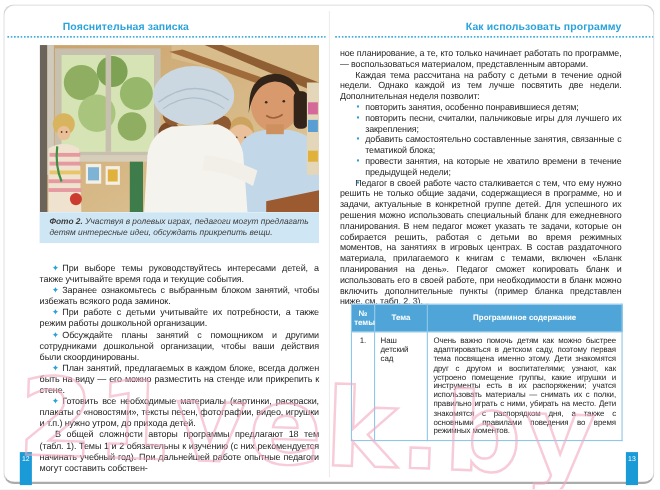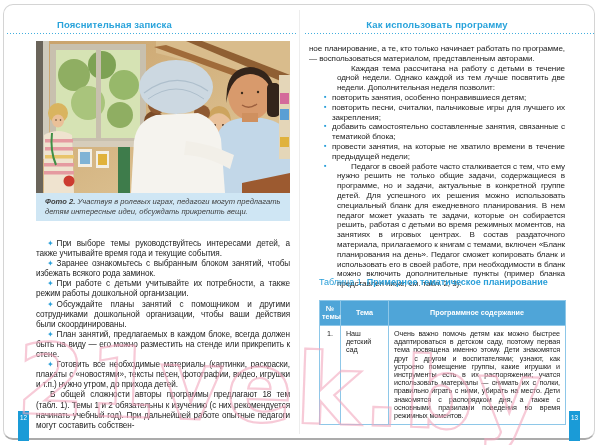--- a/index.html
+++ b/index.html
@@ -8,21 +8,21 @@
     font-family:"Liberation Sans", sans-serif;color:#222;padding-left:24px;
   }
   .spread-border{
     position:absolute;left:3px;top:4px;width:592px;height:436px;
     border:1px solid #d4d4d4;border-bottom:2px solid #ababab;border-radius:10px;
     box-sizing:border-box;pointer-events:none;
   }
   .gutter{position:absolute;left:299px;top:10px;width:1px;height:424px;background:#ededed;}
   .page-header{position:absolute;top:19px;font-size:9.5px;font-weight:bold;color:#29a3db;letter-spacing:.1px;}
   .hdr-left{left:57px;}
-  .hdr-right{left:309px;width:256px;text-align:center;}
+  .hdr-right{left:309px;width:256px;text-align:right;}
   .dotted{
     position:absolute;top:32px;height:3px;
     background-image:radial-gradient(circle,#41aede 0.8px,rgba(255,255,255,0) 0.9px);
     background-size:3px 3px;background-repeat:repeat-x;
   }
   .dot-l{left:6px;width:290px;}
   .dot-r{left:304px;width:290px;}
 
   
   .photo{position:absolute;left:36px;top:41px;width:254px;height:152px;overflow:hidden;}
@@ -39,30 +39,30 @@
   .ltext p{margin:0;text-indent:11px;}
   .ltext p.closing{text-indent:14px;}
   .star{color:#2a9fd9;font-size:8px;font-style:normal;padding-right:3px;}
 
   
   .rtext{
     position:absolute;left:309px;top:44px;width:256px;
     font-size:8.1px;line-height:9.8px;letter-spacing:-0.1px;text-align:justify;color:#1e1e1e;
   }
   .rtext p{margin:0;}
-  .rtext p.ind{text-indent:14px;margin-left:28px;}
+  .rtext p.ind{text-indent:14px;}
   ul.sq{margin:0;padding:0;list-style:none;}
   ul.sq li{position:relative;padding-left:23px;text-align:justify;}
   ul.sq li .m{position:absolute;left:15px;top:-1px;color:#2a9fd9;font-size:7.5px;}
 
   .tbl-title{position:absolute;left:319px;top:277px;width:246px;font-size:9px;color:#2a9fd9;}
   .tbl-title .tt1{font-weight:400;}
   .tbl-title .tt2{font-weight:700;}
   table.plan{
-    position:absolute;left:319px;top:300px;width:246px;border-collapse:collapse;
+    position:absolute;left:319px;top:276px;width:246px;border-collapse:collapse;
     table-layout:fixed;background:#fff;
   }
   table.plan th,table.plan td{border:1px solid #8ec7e8;box-sizing:border-box;}
   table.plan th{
     background:#4fa5d8;color:#ffffff;font-size:7.2px;font-weight:bold;
     padding:4px 2px;line-height:8px;text-align:center;
   }
   table.plan td{
     font-size:7.2px;line-height:8.2px;letter-spacing:-0.1px;
     padding:4px 5px;vertical-align:top;color:#1e1e1e;

